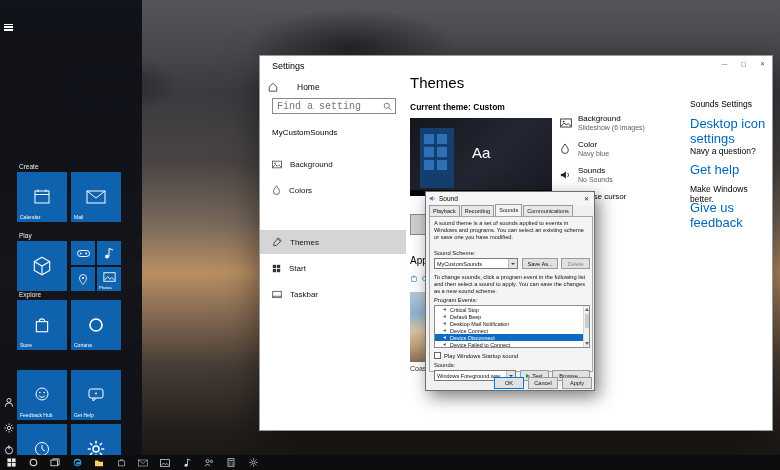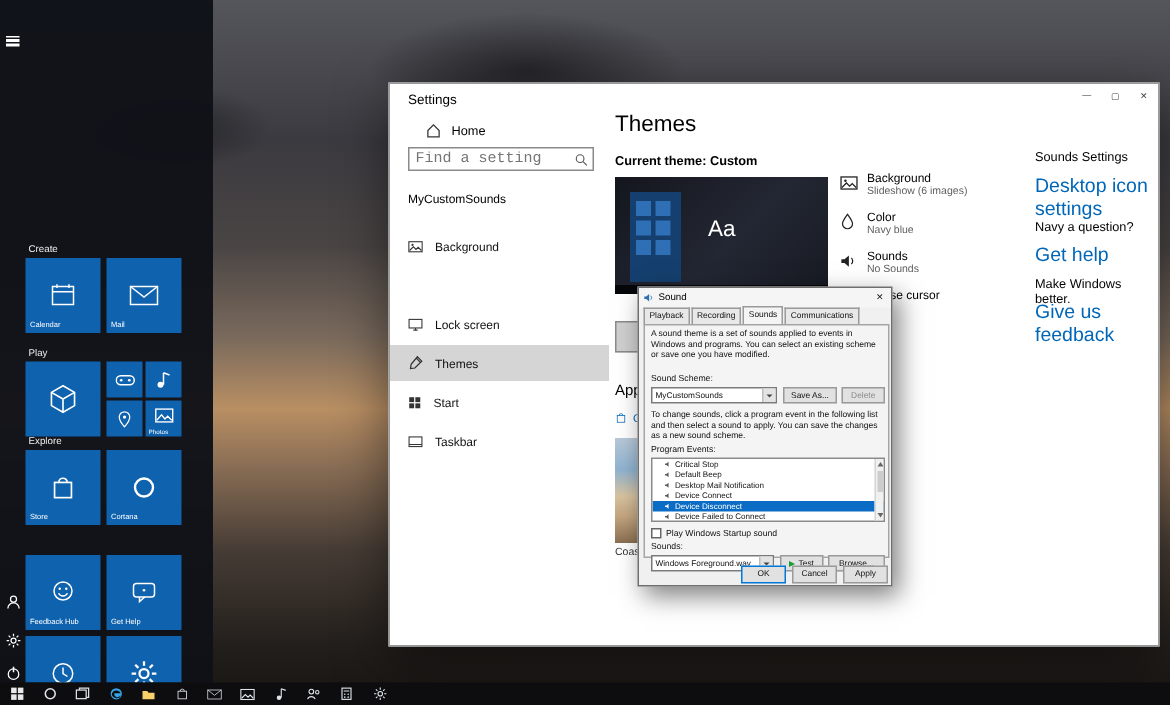--- a/index.html
+++ b/index.html
@@ -24,21 +24,21 @@
   .tile{position:absolute;width:50px;height:50px;background:#0f62ad;display:flex;align-items:center;justify-content:center;}
   .tile.small{width:24px;height:24px;}
   .tile .tile-label{position:absolute;left:3px;bottom:2px;font-size:5px;color:#fff;white-space:nowrap;}
   .tile .tile-label.tiny{font-size:4.2px;left:2px;bottom:1px;}
 
   
   .settings-win{position:absolute;left:228px;top:55px;width:514px;height:376px;background:#fff;border:1px solid #9a9a9a;box-shadow:0 10px 34px rgba(0,0,0,.5);z-index:4;margin-left:31px;}
   .sw-title{position:absolute;left:12px;top:5px;font-size:9px;color:#000;}
   .sw-controls{position:absolute;right:0;top:0;display:flex;}
   .sw-ctrl{width:19px;height:15px;font-size:6px;color:#444;display:flex;align-items:center;justify-content:center;}
-  .home-row{position:absolute;left:24px;top:26px;display:flex;align-items:center;gap:7px;font-size:8.5px;color:#000;justify-content:center;}
+  .home-row{position:absolute;left:8px;top:26px;display:flex;align-items:center;gap:19px;font-size:8.5px;color:#000;justify-content:center;}
   .search-box{position:absolute;left:12px;top:42px;width:124px;height:16px;border:1px solid #8a8a8a;background:#fff;display:flex;align-items:center;}
   .search-box input{border:0;outline:0;flex:1;font-size:10px;padding-left:4px;color:#444;background:transparent;min-width:0;font-family:Liberation Mono, monospace;}
   .side-section{position:absolute;left:12px;top:72px;font-size:8px;color:#000;}
   .side-item{position:absolute;left:0;width:146px;height:24px;display:flex;align-items:center;gap:8px;padding-left:12px;font-size:8px;color:#111;}
   .side-item.active{background:#d5d5d5;}
   .page-title{position:absolute;left:150px;top:18px;font-size:15px;color:#000;}
   .current-theme{position:absolute;left:150px;top:46px;font-size:8.5px;font-weight:bold;color:#000;}
   .theme-preview{position:absolute;left:150px;top:62px;width:142px;height:78px;background:linear-gradient(135deg,#14161d 0%,#232733 55%,#171a22 100%);overflow:hidden;}
   .tp-startcol{position:absolute;left:10px;top:10px;width:34px;height:60px;background:#153f6e;}
   .tp-tile{position:absolute;width:10px;height:10px;background:#2f6fb5;}
@@ -262,27 +262,25 @@
     <div class="side-section">MyCustomSounds</div>
 
     <div class="side-item" style="top:96px;">
       <svg width="10" height="9" viewBox="0 0 14 11">
           <rect x="0.8" y="0.8" width="12.4" height="9.4" fill="none" stroke="#333"></rect>
           <circle cx="4.2" cy="3.8" r="1" fill="#333"></circle>
           <path d="M1.5 9 L5 5.5 L7.5 8 L9.5 6 L12.5 9" fill="none" stroke="#333"></path>
         </svg>
       <span>Background</span>
     </div>
-    <div class="side-item" style="top:148px;">
-      <svg width="10" height="9" viewBox="0 0 14 12">
-          <rect x="1" y="1" width="12" height="8" fill="none" stroke="#333"></rect>
-          <line x1="5" y1="11" x2="9" y2="11" stroke="#333"></line>
-          <line x1="7" y1="9" x2="7" y2="11" stroke="#333"></line>
-        </svg>
-      <span>Lock screen</span>
+    <div class="side-item" style="top:122px;">
+      <svg width="9" height="10" viewBox="0 0 12 13">
+          <path d="M6 1 C3.5 4.5 2 6.5 2 8.5 a4 4 0 0 0 8 0 C10 6.5 8.5 4.5 6 1 Z" fill="none" stroke="#333"></path>
+        </svg>
+      <span>Colors</span>
     </div>
     <div class="side-item active" style="top:174px;">
       <svg width="10" height="10" viewBox="0 0 12 12">
           <path d="M7.5 1 L11 4.5 L5.5 10 L2 10.5 L2.5 7 Z" fill="none" stroke="#333"></path>
           <line x1="6.5" y1="2" x2="10" y2="5.5" stroke="#333"></line>
         </svg>
       <span>Themes</span>
     </div>
     <div class="side-item" style="top:226px;">
       <svg width="10" height="9" viewBox="0 0 14 11">

